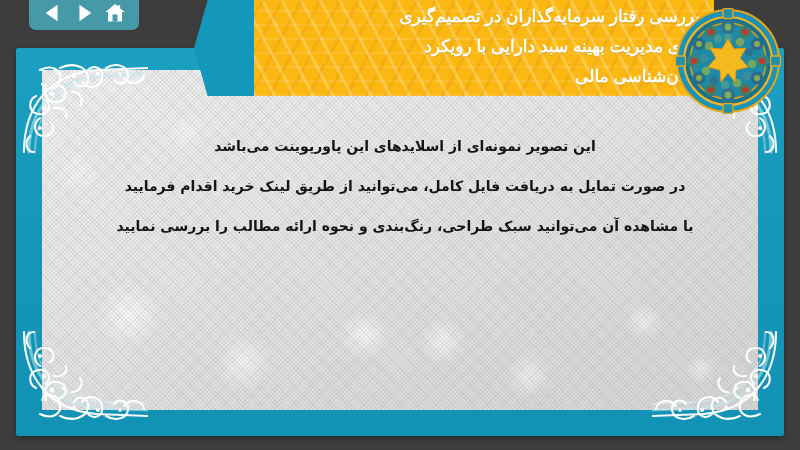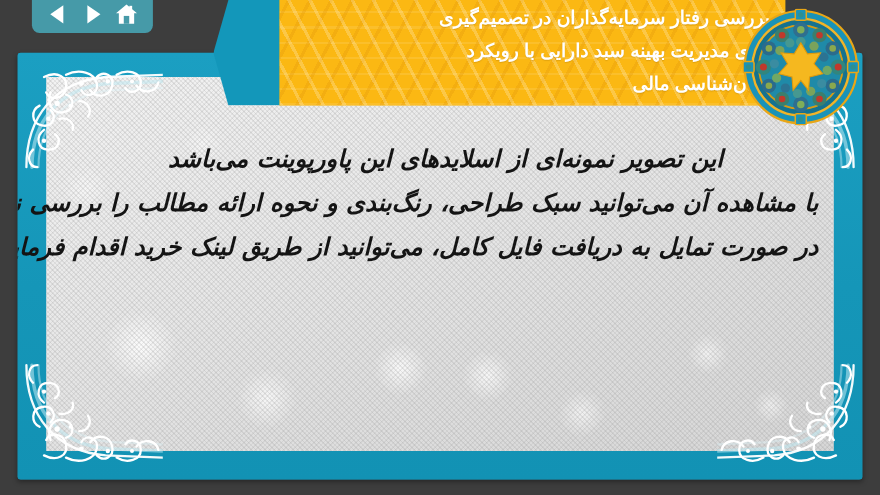--- a/index.html
+++ b/index.html
@@ -139,25 +139,24 @@
   
   .body-text {
     position: absolute;
     left: 50px;
     right: 40px;
     top: 78px;
     direction: rtl;
     text-align: center;
     color: #141414;
     font-family: "DejaVu Sans", sans-serif;
-    font-size: 22px;
+    font-size: 14px;
     font-weight: bold;
     line-height: 40px;
     z-index: 4;
-    font-style: italic;
   }
   .body-line { display: block; white-space: nowrap; }
 
   
   .navbar {
     position: absolute;
     left: 29px;
     top: -12px;
     width: 110px;
     height: 42px;
@@ -304,22 +303,22 @@
             <circle cx="82" cy="26" r="2"></circle>
           <circle cx="104" cy="26" r="1.8"></circle>
             <circle cx="24" cy="80" r="2"></circle>
           <circle cx="48" cy="48" r="1.7"></circle>
         </g>
       </svg>
     </div>
 
     <div class="body-text">
       <span class="body-line">این تصویر نمونه‌ای از اسلایدهای این پاورپوینت می‌باشد</span>
+      <span class="body-line">در صورت تمایل به دریافت فایل کامل، می‌توانید از طریق لینک خرید اقدام فرمایید</span>
       <span class="body-line">با مشاهده آن می‌توانید سبک طراحی، رنگ‌بندی و نحوه ارائه مطالب را بررسی نمایید</span>
-      <span class="body-line">در صورت تمایل به دریافت فایل کامل، می‌توانید از طریق لینک خرید اقدام فرمایید</span>
     </div>
   </div>
 
   <div class="title-banner">
     <div class="banner-point"></div>
     <div class="banner-body"></div>
     <div class="title-text">
       <span class="title-line">بررسی رفتار سرمایه‌گذاران در تصمیم‌گیری</span>
       <span class="title-line">برای مدیریت بهینه سبد دارایی با رویکرد</span>
       <span class="title-line">روان‌شناسی مالی</span>

